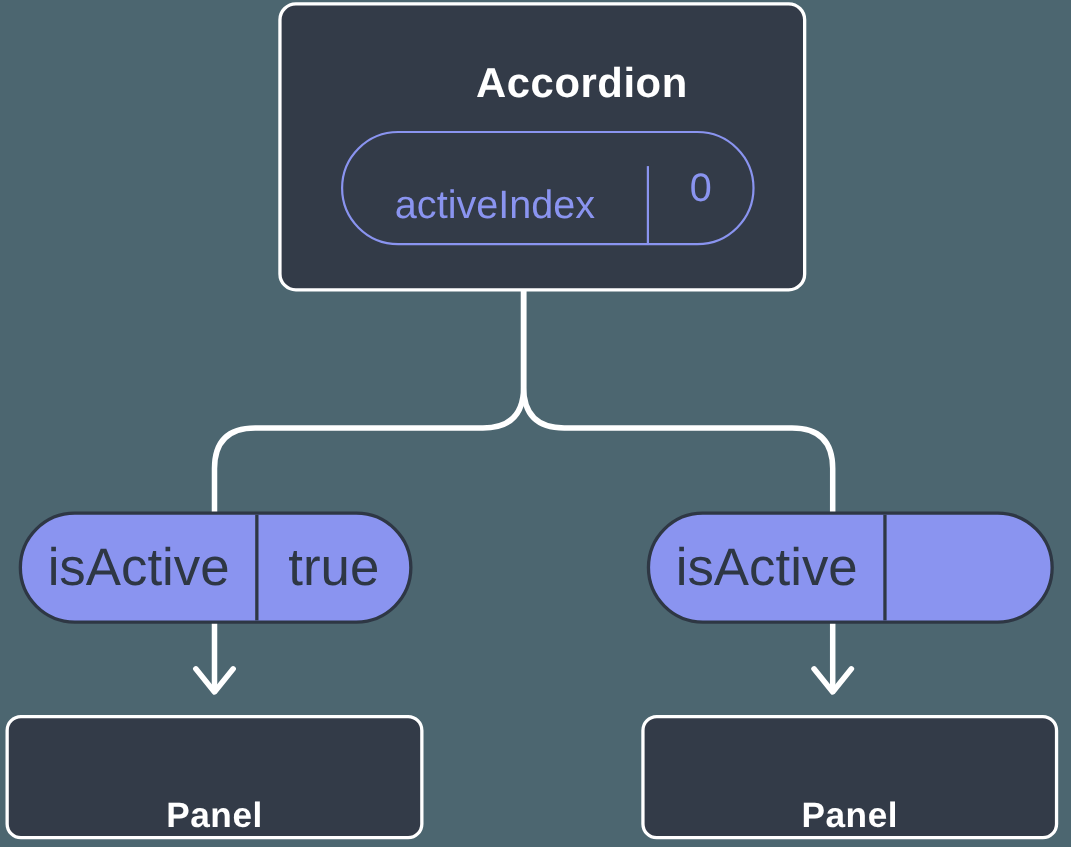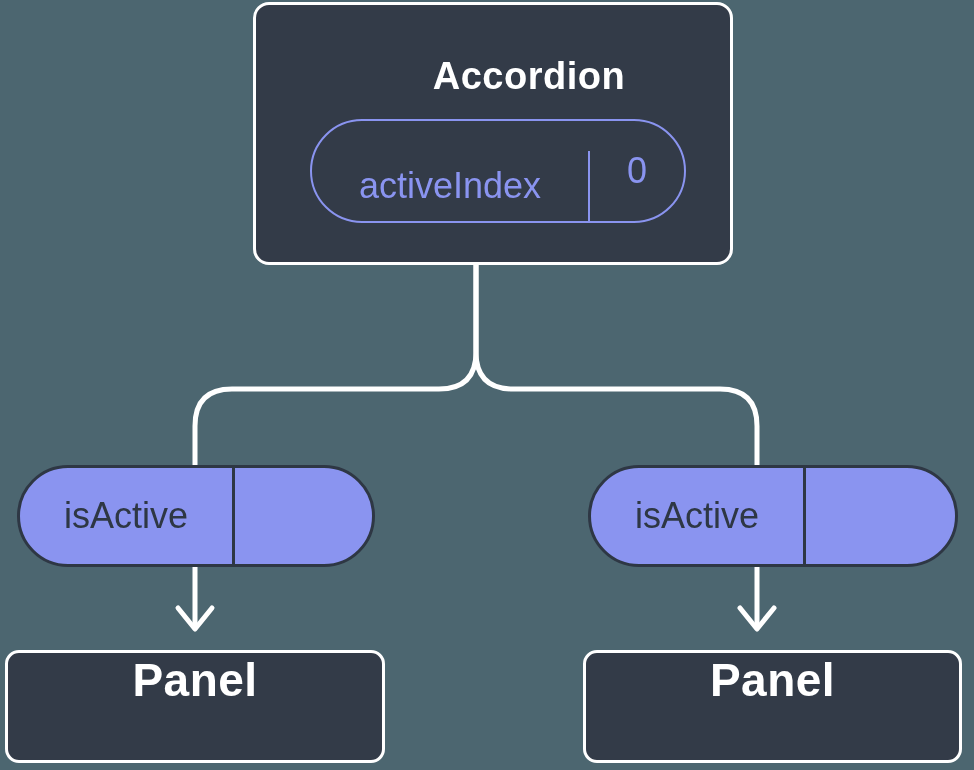--- a/index.html
+++ b/index.html
@@ -68,42 +68,42 @@
     border-right: 2.5px solid var(--accent, #8A94F0);
     margin-top: 30px;
   }
   .pill-solid {
     top: 465px;
     height: 102px;
     background: var(--accent, #8A94F0);
     border: 3px solid var(--ink, #2E3744);
     border-radius: 51px;
     color: var(--ink, #2E3744);
-    font-size: 36px;
+    font-size: 48px;
   }
   .pill-solid .pill-name {
     width: 212px;
     border-right: 3px solid var(--ink, #2E3744);
   }
   .pill-left  { left: 17px;  width: 358px; }
   .pill-right { left: 588px; width: 370px; }
   .pill-name, .pill-value {
     display: flex;
     align-items: center;
     justify-content: center;
   }
   .pill-value { flex: 1; }
   .panel-node {
     top: 650px;
     width: 380px; height: 113px;
     border-radius: 14px;
     display: flex;
-    align-items: flex-start;
+    align-items: flex-end;
     justify-content: center;
-    font-size: 46px;
+    font-size: 32px;
     font-weight: 600;
     letter-spacing: 0.5px;
   }
   .panel-left  { left: 5px; }
   .panel-right { left: 583px; width: 379px; }
 </style>
 </head>
 <body>
 
 <div class="stage">
@@ -118,20 +118,21 @@
   <div class="node root-node">
     <div class="node-title">Accordion</div>
     <div class="pill pill-outline">
       <span class="pill-name">activeIndex</span>
       <span class="pill-value">0</span>
     </div>
   </div>
 
   <div class="pill pill-solid pill-left">
     <span class="pill-name">isActive</span>
+    <span class="pill-value">true</span>
   </div>
 
   <div class="pill pill-solid pill-right">
     <span class="pill-name">isActive</span>
   </div>
 
   <div class="node panel-node panel-left">
     <span>Panel</span>
   </div>
 

